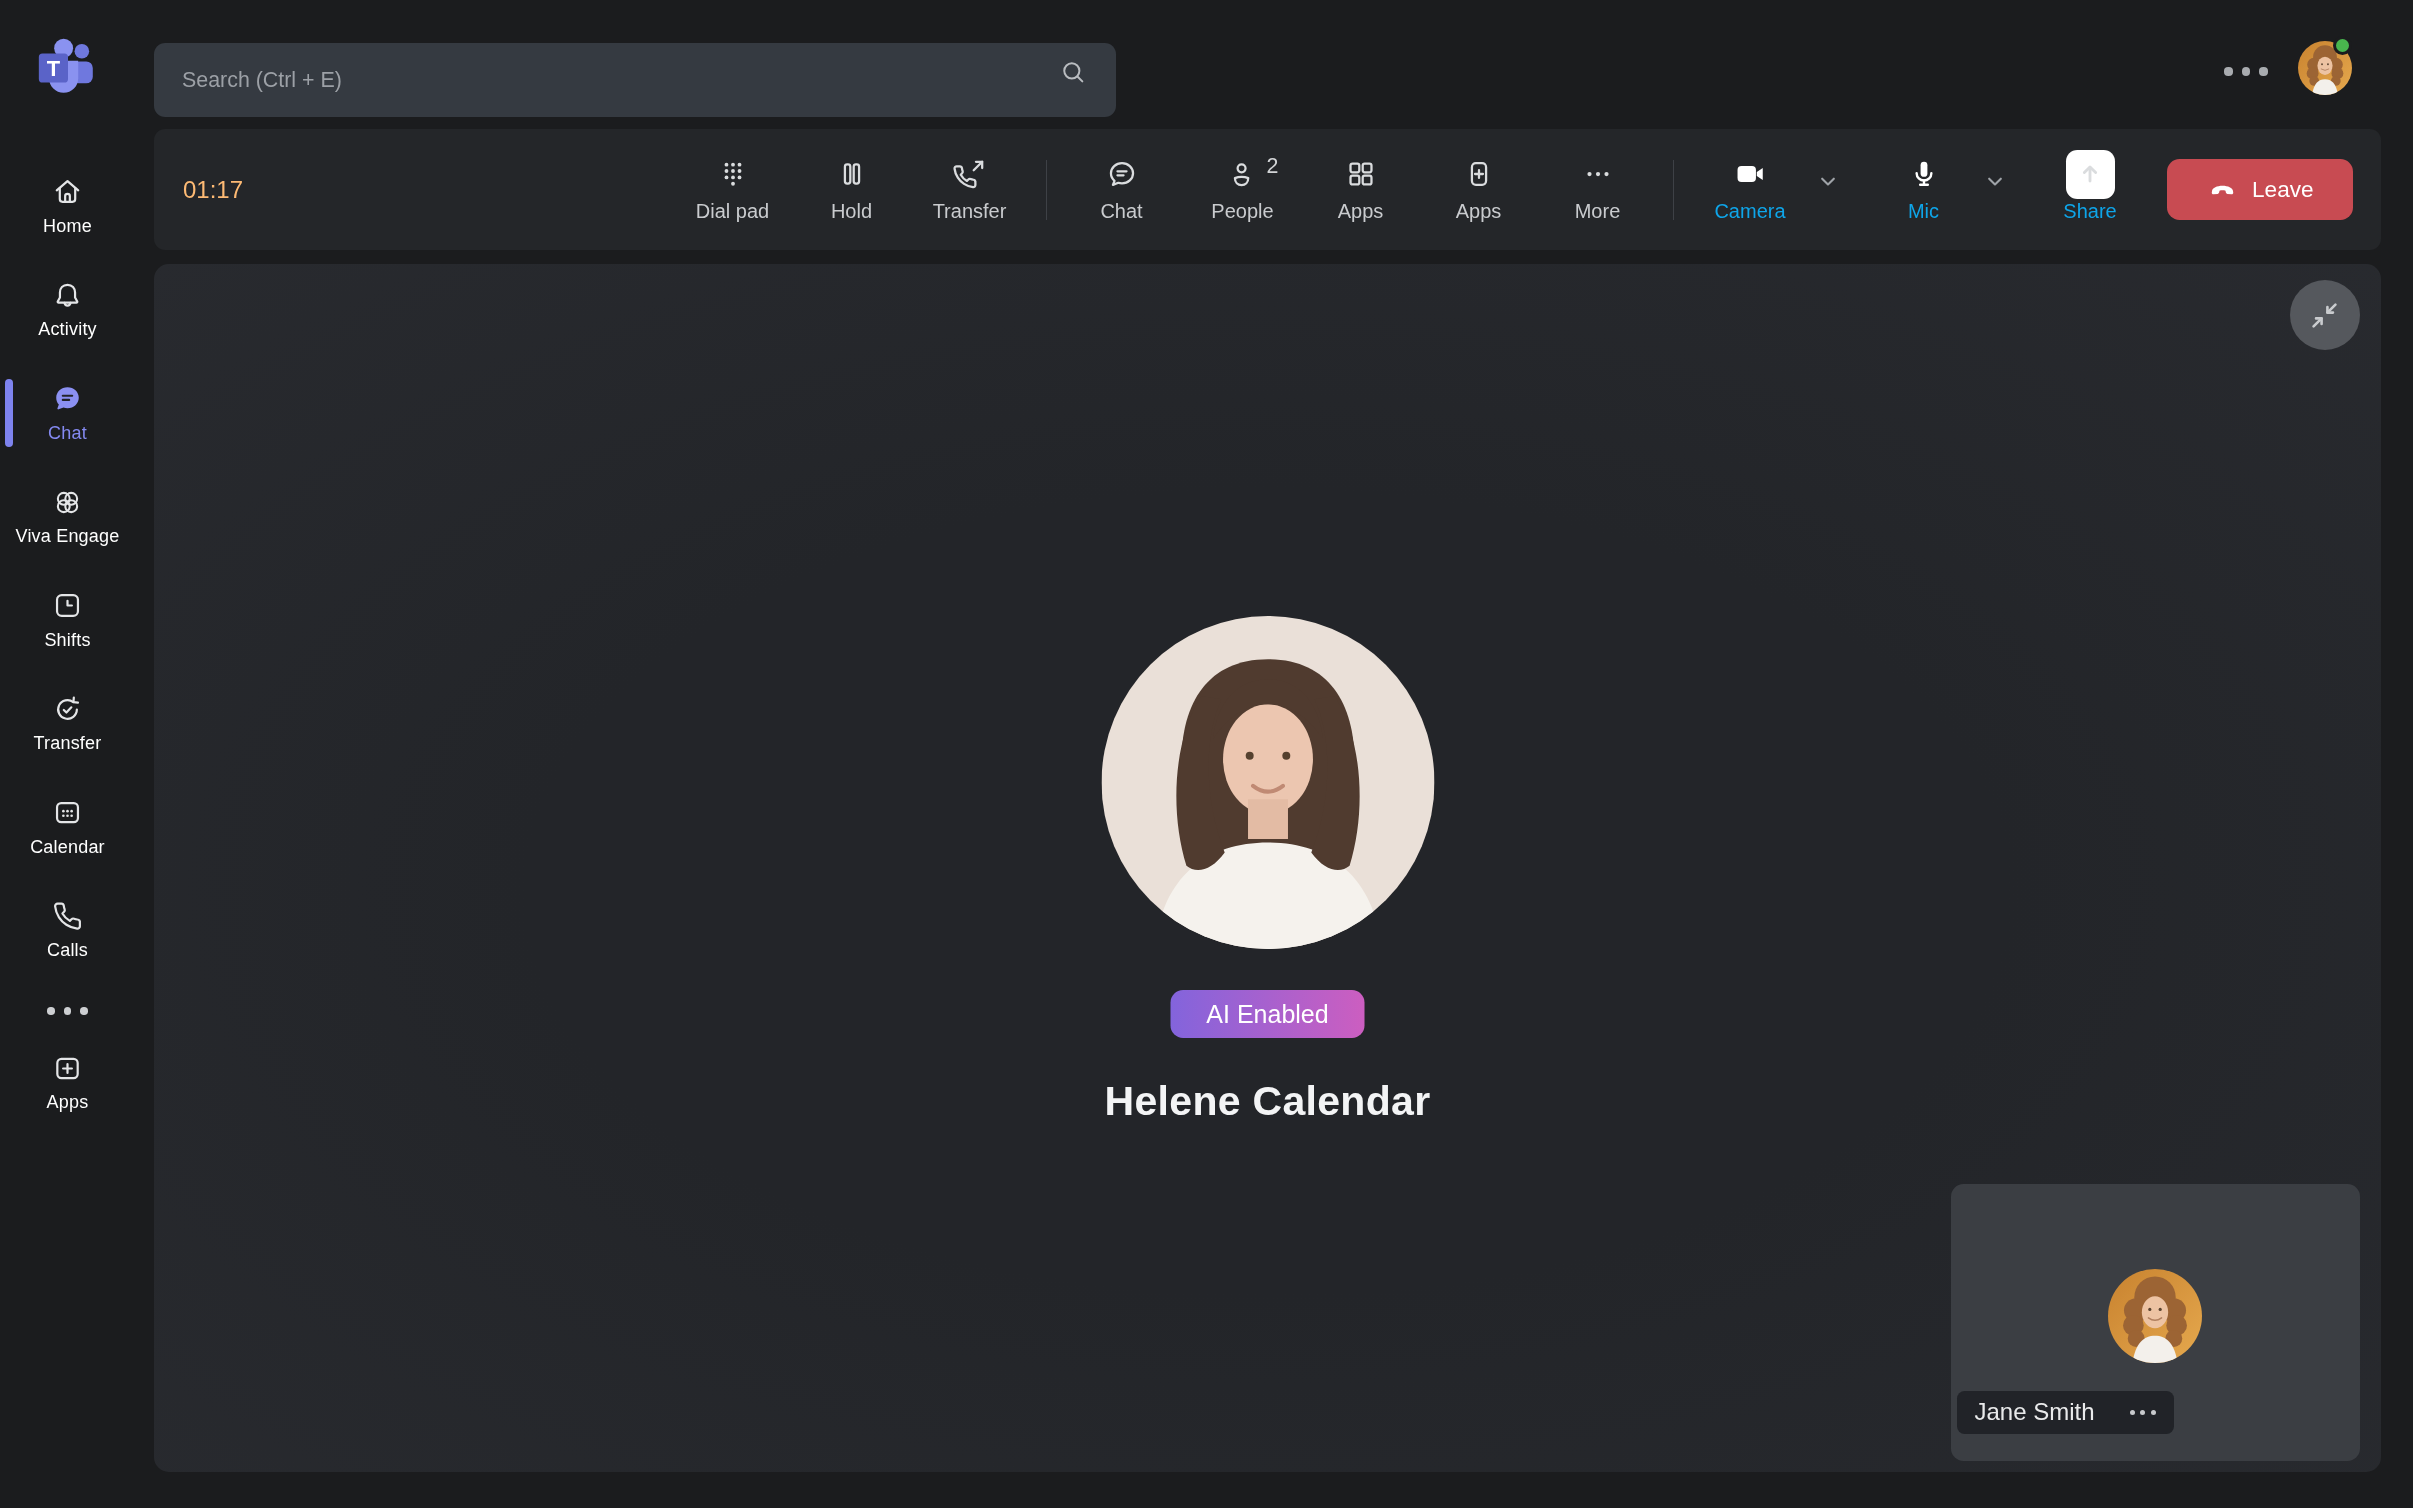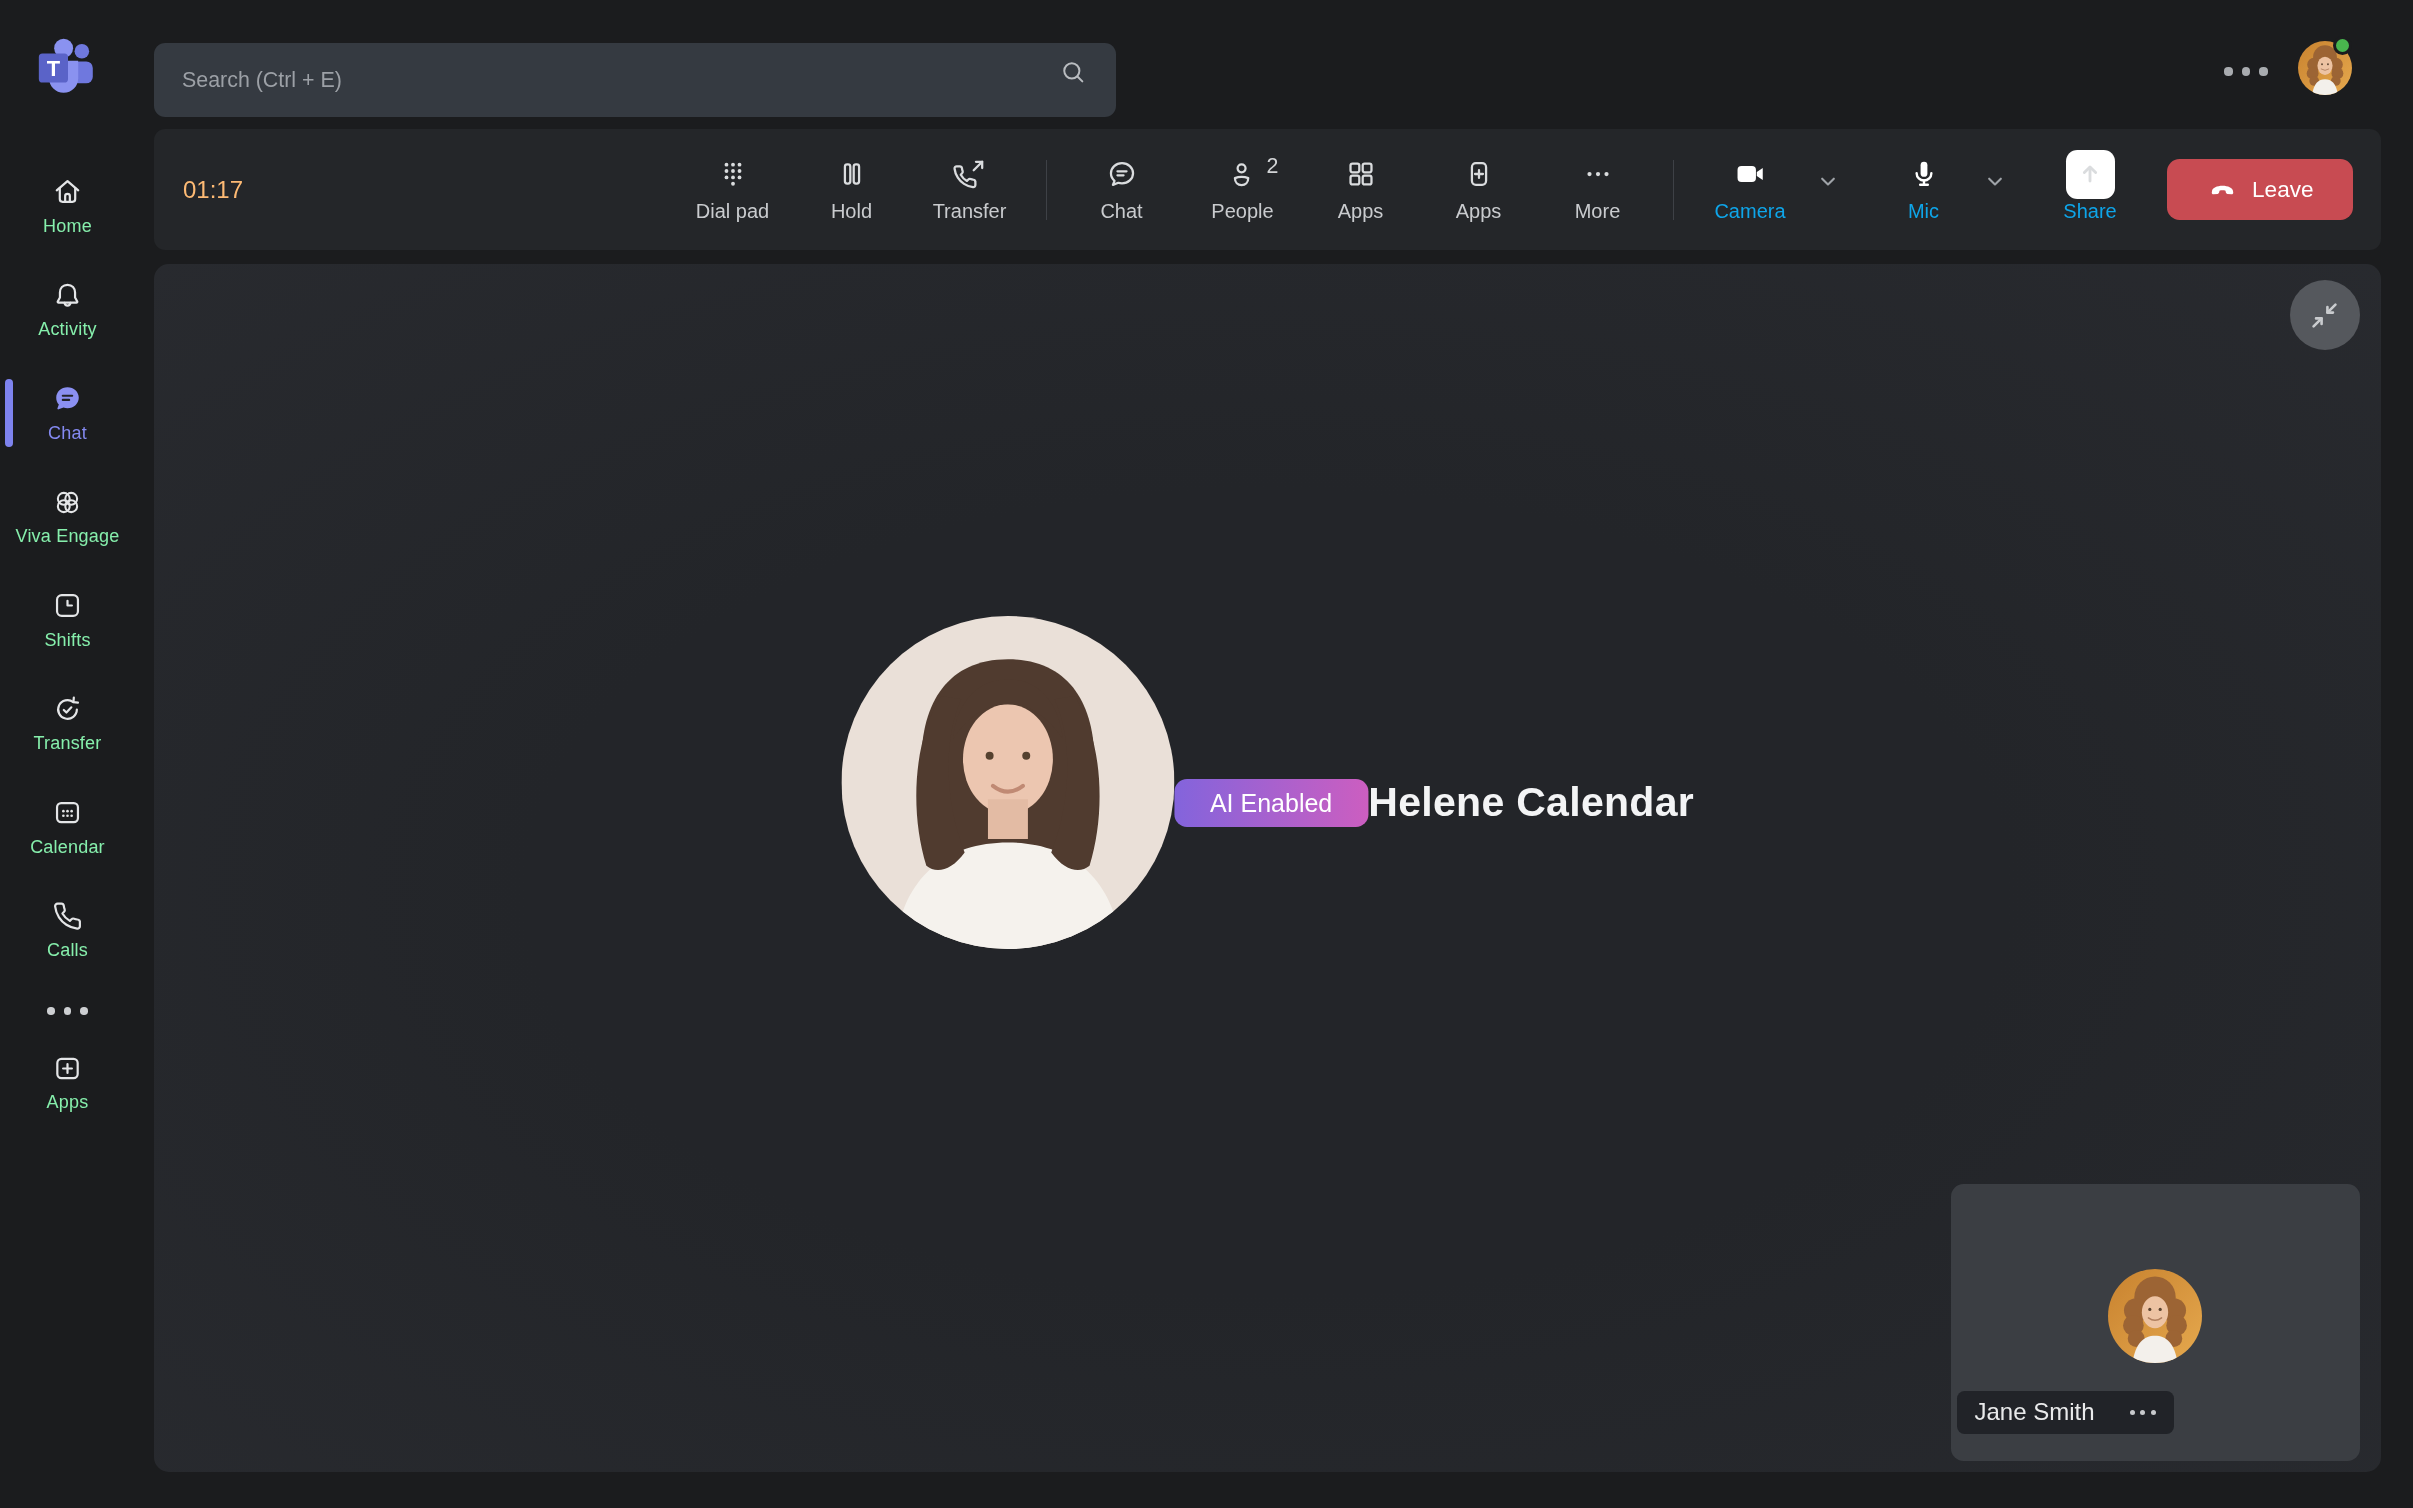--- a/index.html
+++ b/index.html
@@ -12,21 +12,21 @@
     color:#D5D6D8;
   }
   svg { display:block; }
 
   
   .sidebar { position:absolute; left:0; top:0; width:135px; height:100%; }
   .logo { position:absolute; left:33px; top:33px; width:70px; height:70px; }
   .nav { position:absolute; top:154px; left:0; width:100%; display:flex; flex-direction:column; }
   .nav-item { position:relative; width:100%; padding:21px 0 21px; display:flex; flex-direction:column; align-items:center; cursor:pointer; }
   .nav-item .nicon { width:33px; height:33px; color:#E4E5E7; }
-  .nav-item .nlabel { margin-top:7.5px; font-size:18px; color:#86efac; letter-spacing:0.2px; }
+  .nav-item .nlabel { margin-top:7.5px; font-size:18px; color:#ffffff; letter-spacing:0.2px; }
   .nav-item.active .nlabel { color:#8489F0; }
   .nav-item.active::before {
     content:""; position:absolute; left:5px; top:50%; transform:translateY(-50%);
     width:8.2px; height:68px; border-radius:5px; background:#7E83EE;
   }
   .nav-item.dots-item { padding:25px 0 16.3px; }
   .nav-dots { display:flex; gap:8.8px; }
   .nav-dots i { width:7.5px; height:7.5px; border-radius:50%; background:#CDCFD2; }
 
   
@@ -79,21 +79,21 @@
   .stage {
     position:absolute; left:154px; top:264px; width:2227px; height:1208px;
     border-radius:15px; overflow:hidden;
     background:radial-gradient(95% 95% at 50% 52%, #232529 35%, #2B2D32 100%);
   }
   .collapse-btn {
     position:absolute; right:21.4px; top:16.3px; width:70px; height:70px; border-radius:50%;
     background:#55585D; display:flex; align-items:center; justify-content:center; cursor:pointer;
   }
   .collapse-btn svg { width:35px; height:35px; color:#C9CBCE; }
-  .stage-center { position:absolute; left:50%; top:352px; transform:translateX(-50%); display:flex; flex-direction:row; align-items:center; }
+  .stage-center { position:absolute; left:50%; top:352px; transform:translateX(-50%); display:flex; flex-direction:column; align-items:center; }
   .main-avatar { width:333px; height:333px; border-radius:50%; overflow:hidden; }
   .ai-badge {
     margin-top:41px; height:48px; padding:0 36px; border-radius:12.6px;
     background:linear-gradient(90deg, #8364DC 0%, #CC5EC0 100%);
     display:flex; align-items:center; justify-content:center;
     font-size:25px; color:#FFFFFF;
   }
   .p-name { margin-top:40px; font-size:41px; font-weight:700; color:#F3F4F5; letter-spacing:0.3px; }
 
   

